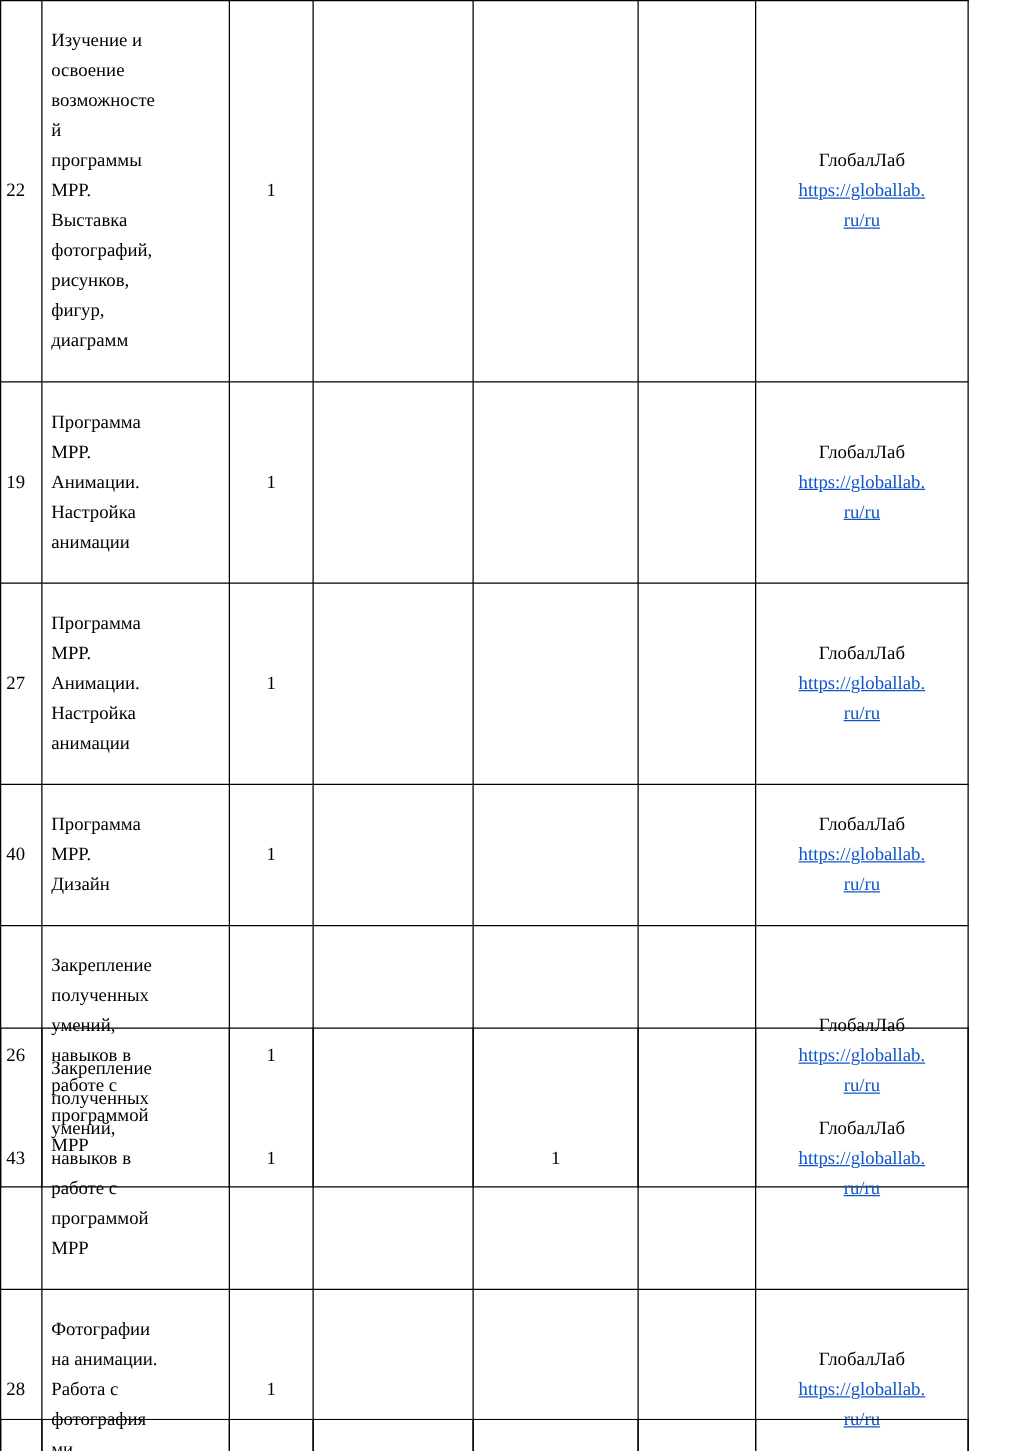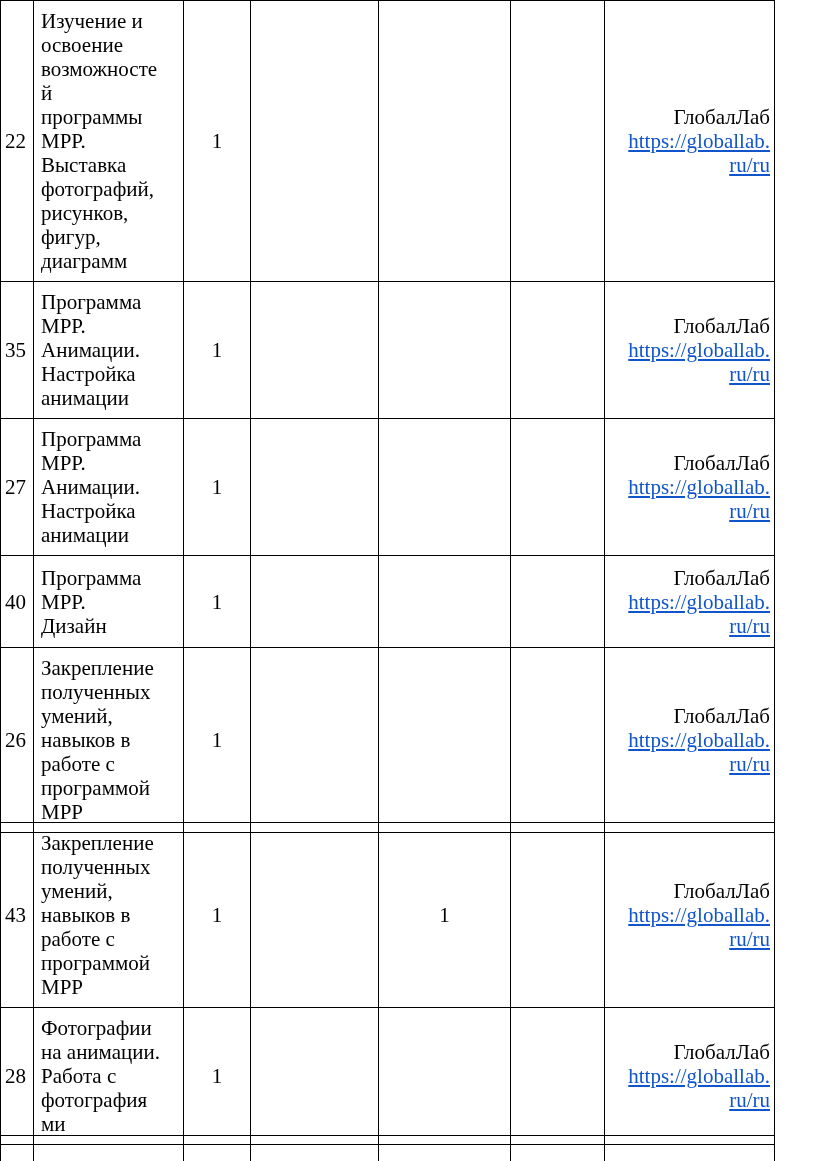--- a/index.html
+++ b/index.html
@@ -10,29 +10,29 @@
     color:#000;
   }
   table.tbl{
     position:absolute;left:0;
     border-collapse:collapse;table-layout:fixed;
     width:774px;
   }
   .tbl td{
     border:1.5px solid #000;
     vertical-align:middle;
-    font-size:21px;line-height:24px;
-    padding:8px 4px;
+    font-size:15px;line-height:24px;
+    padding:20px 4px;
     overflow:hidden;
     margin-top:33px;
   }
   td.num{text-align:left;}
   td.topic{text-align:left;padding-left:7px;padding-right:2px;}
   td.ctr{text-align:center;}
-  td.res{text-align:right;}
+  td.res{text-align:center;}
   .pre{white-space:pre-line;}
   .res a.link{
     white-space:pre-line;
     display:inline-block;
   }
   .clip{position:absolute;left:0;overflow:hidden;}
 </style>
 </head>
 <body>
 
@@ -64,21 +64,21 @@
       <td class="ctr"></td>
       <td class="ctr"></td>
       <td class="ctr"></td>
       <td class="res">
         <div>ГлобалЛаб</div>
         <a class="link" href="#" style="color: rgb(17, 85, 204);">https://globallab.
 ru/ru</a>
       </td>
     </tr>
     <tr style="height:133px">
-      <td class="num">35</td>
+      <td class="num">19</td>
       <td class="topic pre">Программа
 МРР.
 Анимации.
 Настройка
 анимации</td>
       <td class="ctr">1</td>
       <td class="ctr"></td>
       <td class="ctr"></td>
       <td class="ctr"></td>
       <td class="res">

